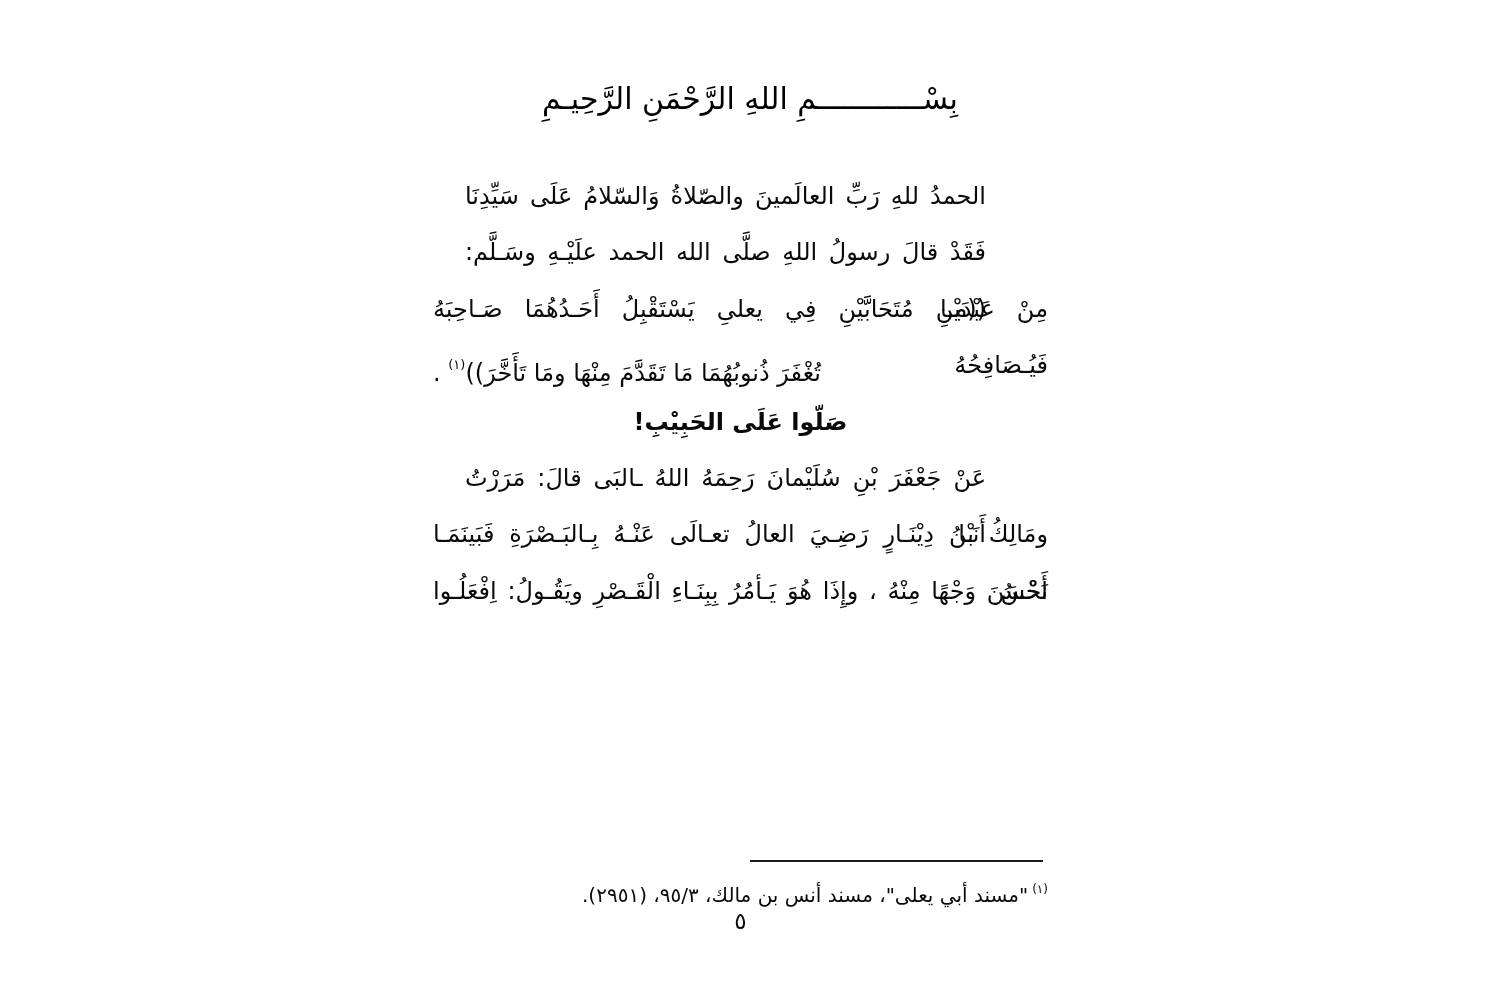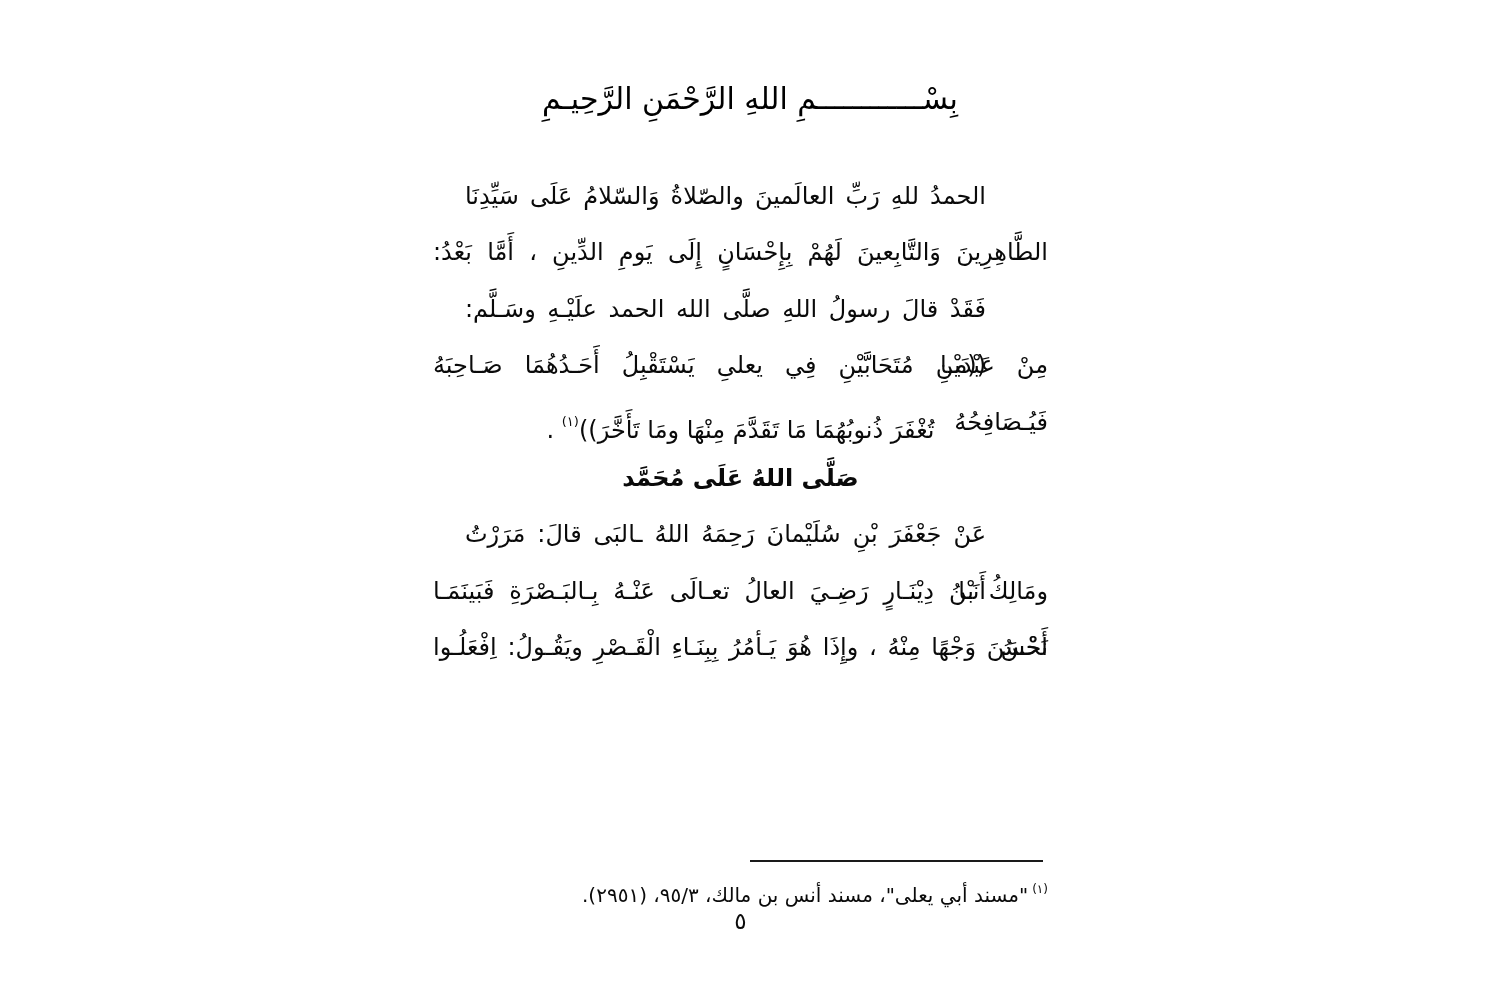--- a/index.html
+++ b/index.html
@@ -53,21 +53,21 @@
     white-space: normal;
     text-align: justify;
     text-align-last: justify;
     word-spacing: 2px;
   }
   .line.indent {
     padding-right: 62px;
     margin-left: 32px;
   }
   .line.endline {
-    text-align: center;
+    text-align: left;
   }
   .line.salutation {
     display: flex;
     flex-direction: row;
     justify-content: center;
     align-items: center;
     gap: 30px;
     font-weight: 700;
   }
   .fn-ref {
@@ -115,29 +115,28 @@
 </head>
 <body>
 
 <div class="page">
 
   <div class="basmala">بِسْــــــــــــمِ اللهِ الرَّحْمَنِ الرَّحِيـمِ</div>
 
   <div class="text-block">
 
     <div class="line justify indent">الحمدُ للهِ رَبِّ العالَمينَ والصّلاةُ وَالسّلامُ عَلَى سَيِّدِنَا</div>
-    <div class="line justify">الطَّاهِرِينَ وَالتَّابِعينَ لَهُمْ بِإِحْسَانٍ إِلَى يَومِ الدِّينِ ، أَمَّا بَعْدُ:</div>
 
     <div class="line justify indent">فَقَدْ قالَ رسولُ اللهِ صلَّى الله الحمد علَيْـهِ وسَـلَّم: ((مـا</div>
     <div class="line justify">مِنْ عَبْدَيْنِ مُتَحَابَّيْنِ فِي يعلىِ يَسْتَقْبِلُ أَحَـدُهُمَا صَـاحِبَهُ فَيُـصَافِحُهُ</div>
 
     <div class="line endline"><span>تُغْفَرَ ذُنوبُهُمَا مَا تَقَدَّمَ مِنْهَا ومَا تَأَخَّرَ))</span><sup class="fn-ref">(١)</sup><span> .</span></div>
 
     <div class="line salutation">
-      <span>صَلَّى اللهُ عَلَى مُحَمَّد</span>
+      <span>صَلّوا عَلَى الحَبِيْبِ!</span>
     </div>
 
     <div class="line justify indent">عَنْ جَعْفَرَ بْنِ سُلَيْمانَ رَحِمَهُ اللهُ ـالبَى قالَ: مَرَرْتُ أَنَـا</div>
     <div class="line justify">ومَالِكُ بْنُ دِيْنَـارٍ رَضِـيَ العالُ تعـالَى عَنْـهُ بِـالبَـصْرَةِ فَبَينَمَـا نَحْـنُ</div>
     <div class="line justify">أَحْسَنَ وَجْهًا مِنْهُ ، وإِذَا هُوَ يَـأمُرُ بِبِنَـاءِ الْقَـصْرِ ويَقُـولُ: اِفْعَلُـوا</div>
 
   </div>
 
   <div class="footnote-rule"></div>
 

